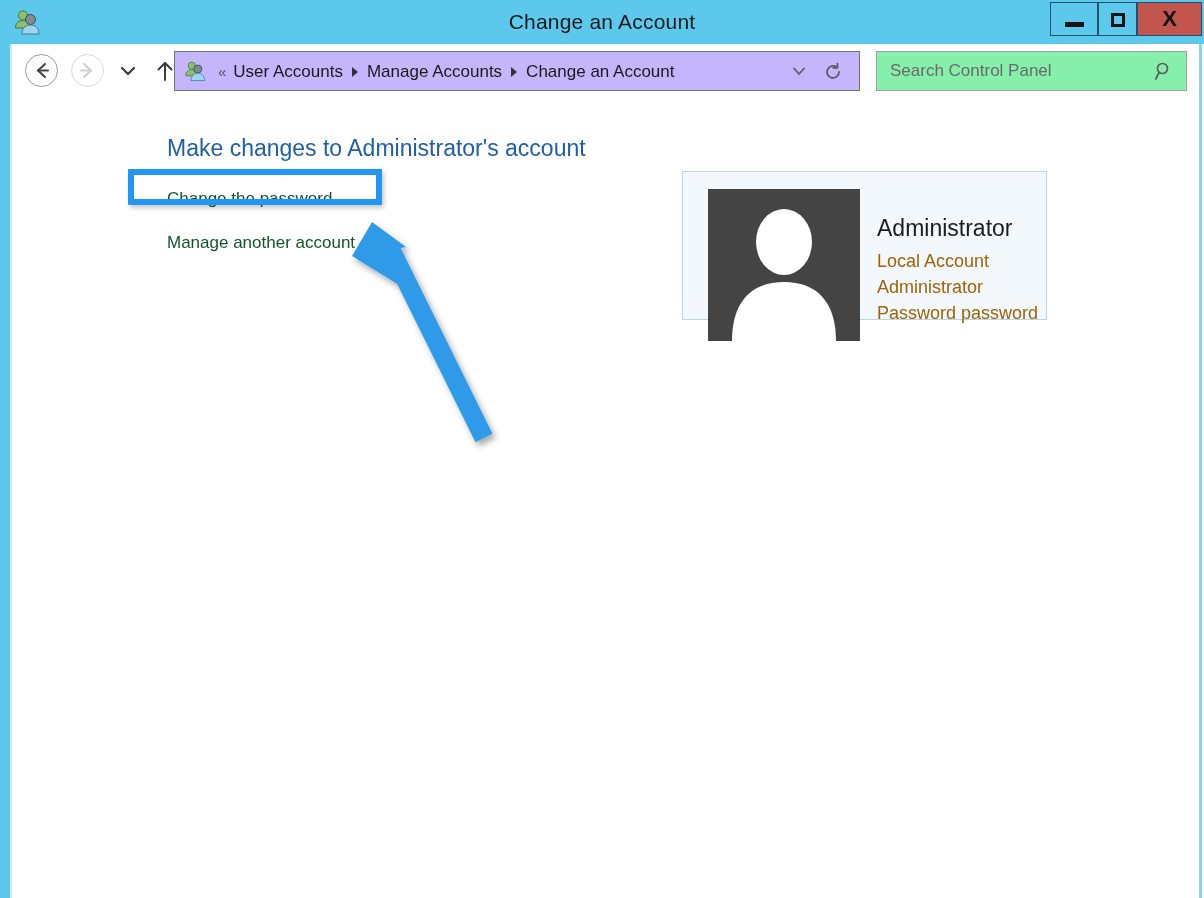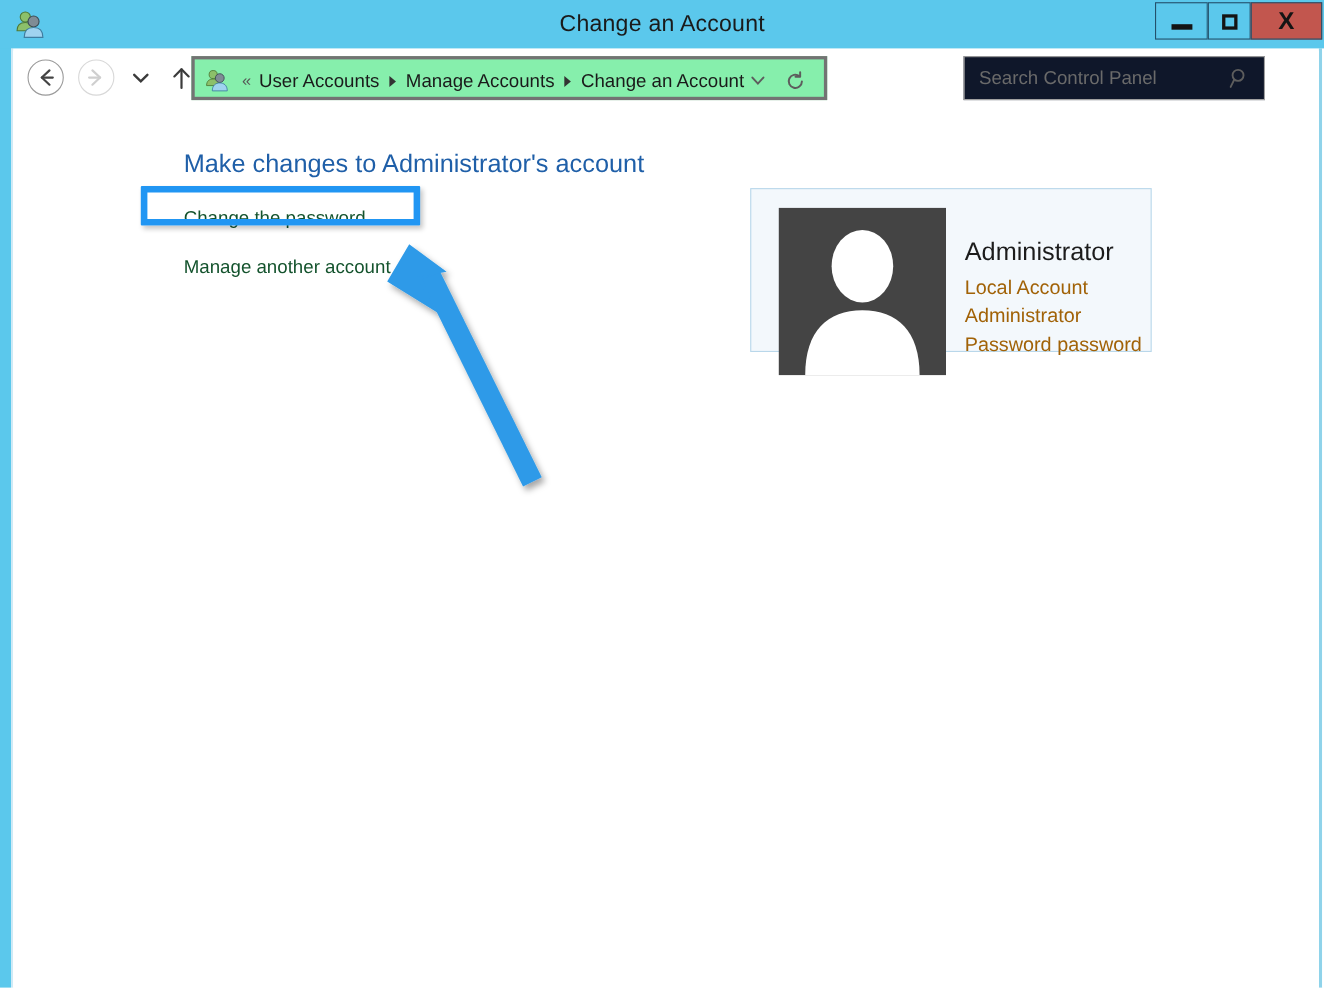--- a/index.html
+++ b/index.html
@@ -137,23 +137,23 @@
     width: 16px; height: 14px;
   }
   #nav-up {
     position: absolute;
     left: 142px; top: 13px;
     width: 22px; height: 24px;
   }
   #addressbar {
     position: absolute;
     left: 162px; top: 5px;
-    width: 578px; height: 40px;
-    border: 3px solid #737373;
-    background: #86efac;
+    width: 686px; height: 40px;
+    border: 1px solid #737373;
+    background: #c4b5fd;
     box-sizing: border-box;
   }
   #crumb-icon {
     position: absolute;
     left: 8px; top: 7px;
     width: 24px; height: 24px;
   }
   #crumb-list {
     position: absolute;
     left: 40px; top: 0;
@@ -191,23 +191,23 @@
     width: 16px; height: 14px;
   }
   #addr-refresh {
     position: absolute;
     right: 16px; top: 10px;
     width: 20px; height: 20px;
   }
   #searchbox {
     position: absolute;
     left: 864px; top: 5px;
-    width: 274px; height: 40px;
+    width: 311px; height: 40px;
     border: 1px solid #a0a0a0;
-    background: #0f172a;
+    background: #86efac;
     box-sizing: border-box;
   }
   #search-text {
     position: absolute;
     left: 13px; top: 0;
     height: 38px;
     line-height: 38px;
     font-size: 17px;
     color: #6a6a6a;
   }

